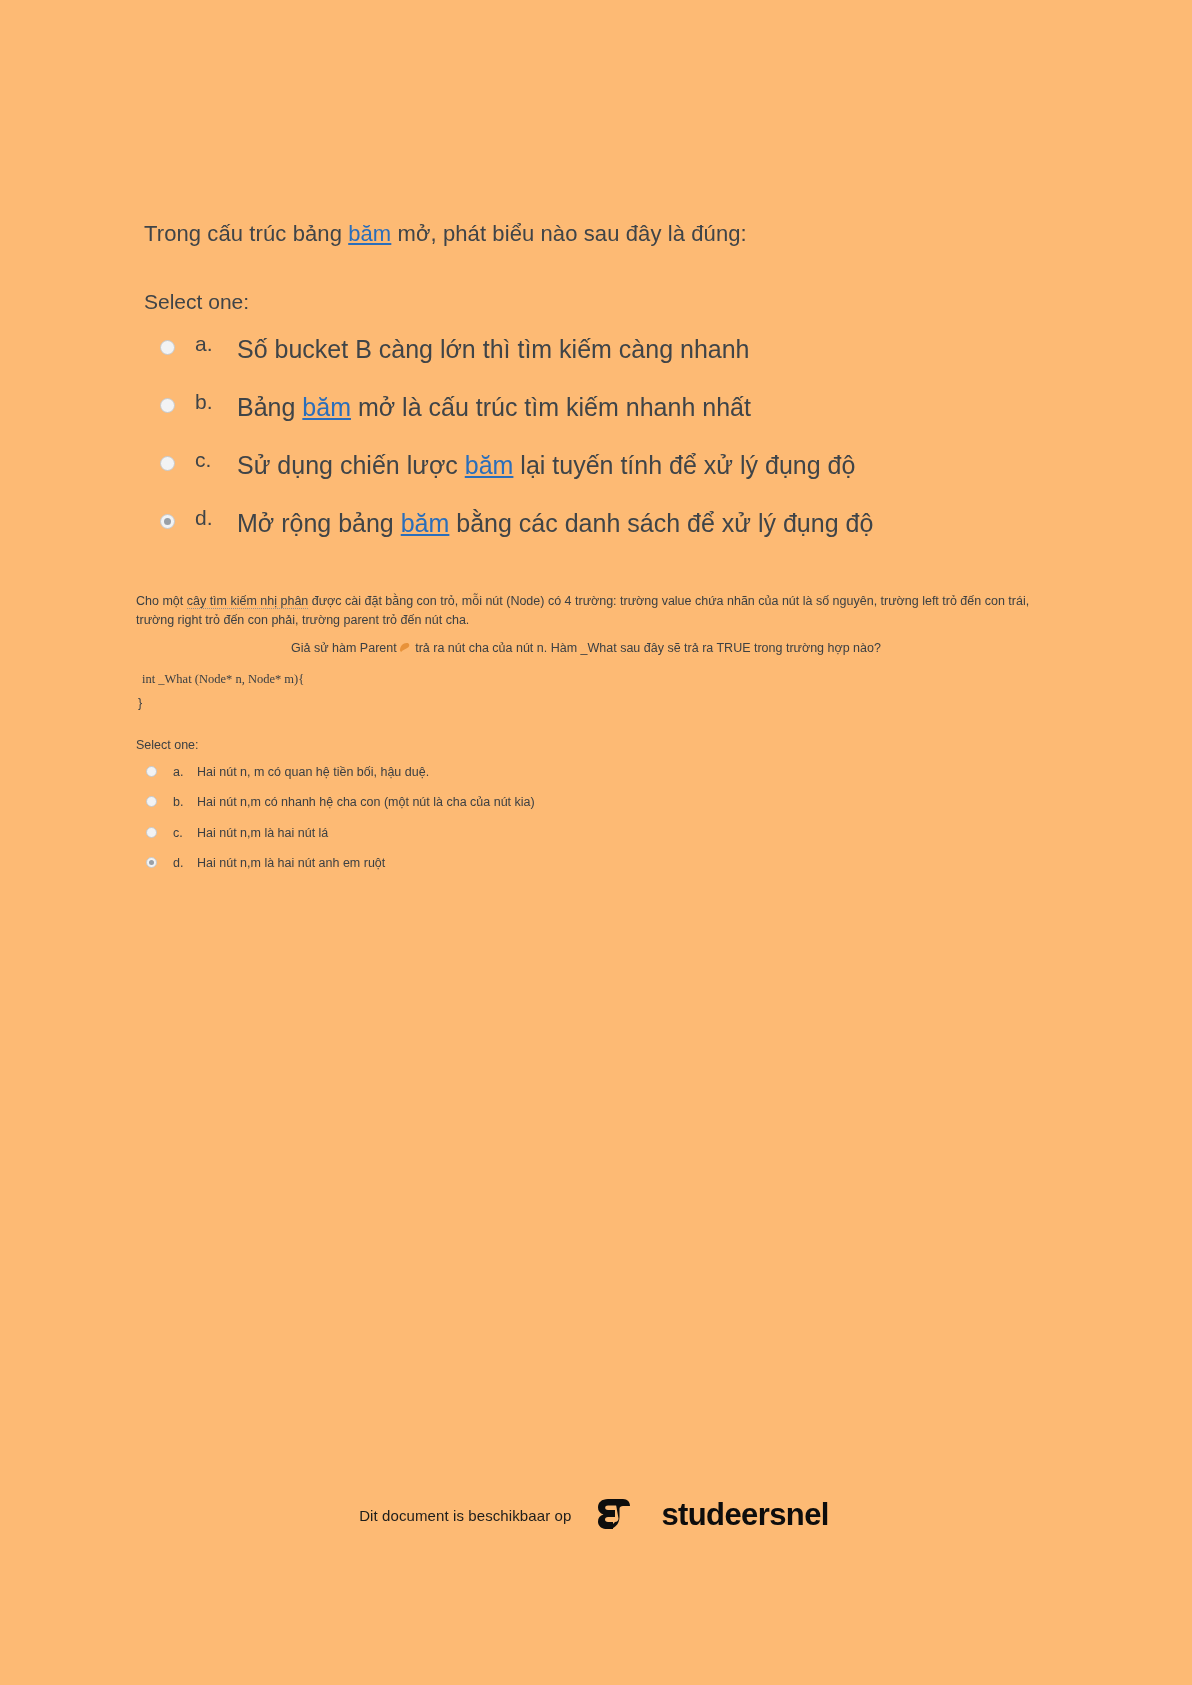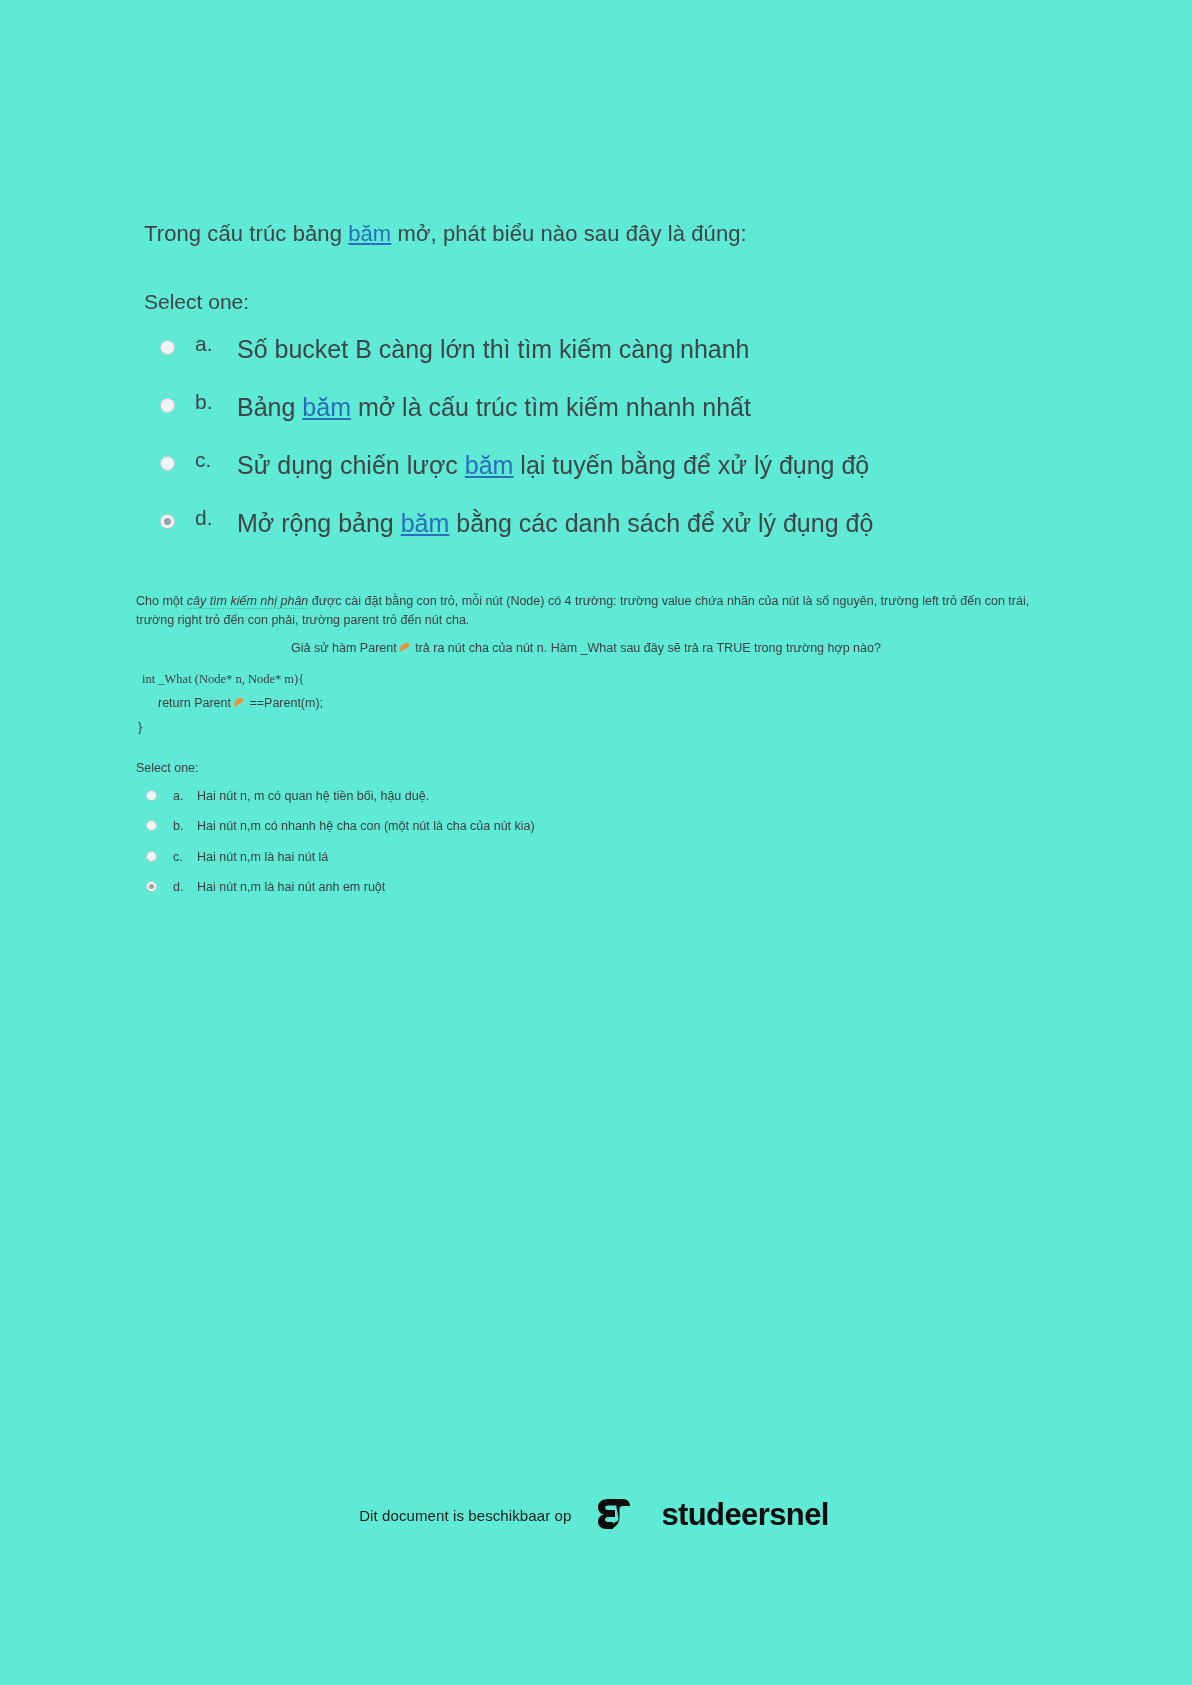--- a/index.html
+++ b/index.html
@@ -11,21 +11,21 @@
     width: 1192px;
     height: 1685px;
     position: relative;
     font-family: "Liberation Sans", sans-serif;
     color: #3c4043;
     overflow: hidden;
   }
   .page {
     position: absolute;
     inset: 0;
-    background: #5eead4;
+    background: #fdba74;
   }
 
   
   .q1 {
     position: absolute;
     left: 144px;
     top: 218px;
     width: 880px;
   }
   .q1-stem {
@@ -95,21 +95,20 @@
     font-size: 12.5px;
     line-height: 1.55;
     color: #3c4043;
   }
   .q2 p { margin: 0 0 8px 0; }
   .q2-para { width: 895px; }
   .dotted {
     color: #3c4043;
     border-bottom: 1px dotted #8a8f94;
     text-decoration: none;
-    font-style: italic;
   }
   .q2-line2 { margin-top: 10px; text-align: center; }
   .code {
     margin-top: 10px;
     font-size: 12.5px;
     line-height: 1.9;
   }
   .code .l1 { padding-left: 6px; font-family: Liberation Serif, serif; }
   .code .l2 { padding-left: 22px; }
   .code .l3 { padding-left: 2px; }
@@ -218,21 +217,21 @@
         <span class="letter">b.</span>
         <span class="otext">
           <span>Bảng </span><a class="lnk" href="#">băm</a><span> mở là cấu trúc tìm kiếm nhanh nhất</span>
         </span>
       </div>
 
       <div class="opt1">
         <span class="radio"></span>
         <span class="letter">c.</span>
         <span class="otext">
-          <span>Sử dụng chiến lược </span><a class="lnk" href="#">băm</a><span> lại tuyến bằng để xử lý đụng độ</span>
+          <span>Sử dụng chiến lược </span><a class="lnk" href="#">băm</a><span> lại tuyến tính để xử lý đụng độ</span>
         </span>
       </div>
 
       <div class="opt1">
         <span class="radio checked"></span>
         <span class="letter">d.</span>
         <span class="otext">
           <span>Mở rộng bảng </span><a class="lnk" href="#">băm</a><span> bằng các danh sách để xử lý đụng độ</span>
         </span>
       </div>
@@ -247,25 +246,20 @@
     </p>
 
     <p class="q2-line2">
       <span>Giả sử hàm Parent</span><span class="paren-icon"><svg viewBox="0 0 13 13" width="13" height="13">
             <path d="M2 9.5 C2 4.5 5.5 1.5 9.5 2 C11.5 2.5 12 5 10 6.5 C8 8 5 8.5 3 11 Z" fill="#e8923a"></path>
           </svg></span><span> trả ra nút cha của nút n. Hàm _What sau đây sẽ trả ra TRUE trong trường hợp nào?</span>
     </p>
 
     <div class="code">
       <div class="l1">int   _What (Node* n, Node* m){</div>
-      <div class="l2">
-        <span>return Parent</span><span class="paren-icon"><svg viewBox="0 0 13 13" width="13" height="13">
-              <path d="M2 9.5 C2 4.5 5.5 1.5 9.5 2 C11.5 2.5 12 5 10 6.5 C8 8 5 8.5 3 11 Z" fill="#e8923a"></path>
-            </svg></span><span> ==Parent(m);</span>
-      </div>
       <div class="l3">}</div>
     </div>
 
     <div class="q2-select">Select one:</div>
 
     <div class="q2-options">
 
       <div class="opt2">
         <span class="radio-sm"></span>
         <span class="letter">a.</span>

